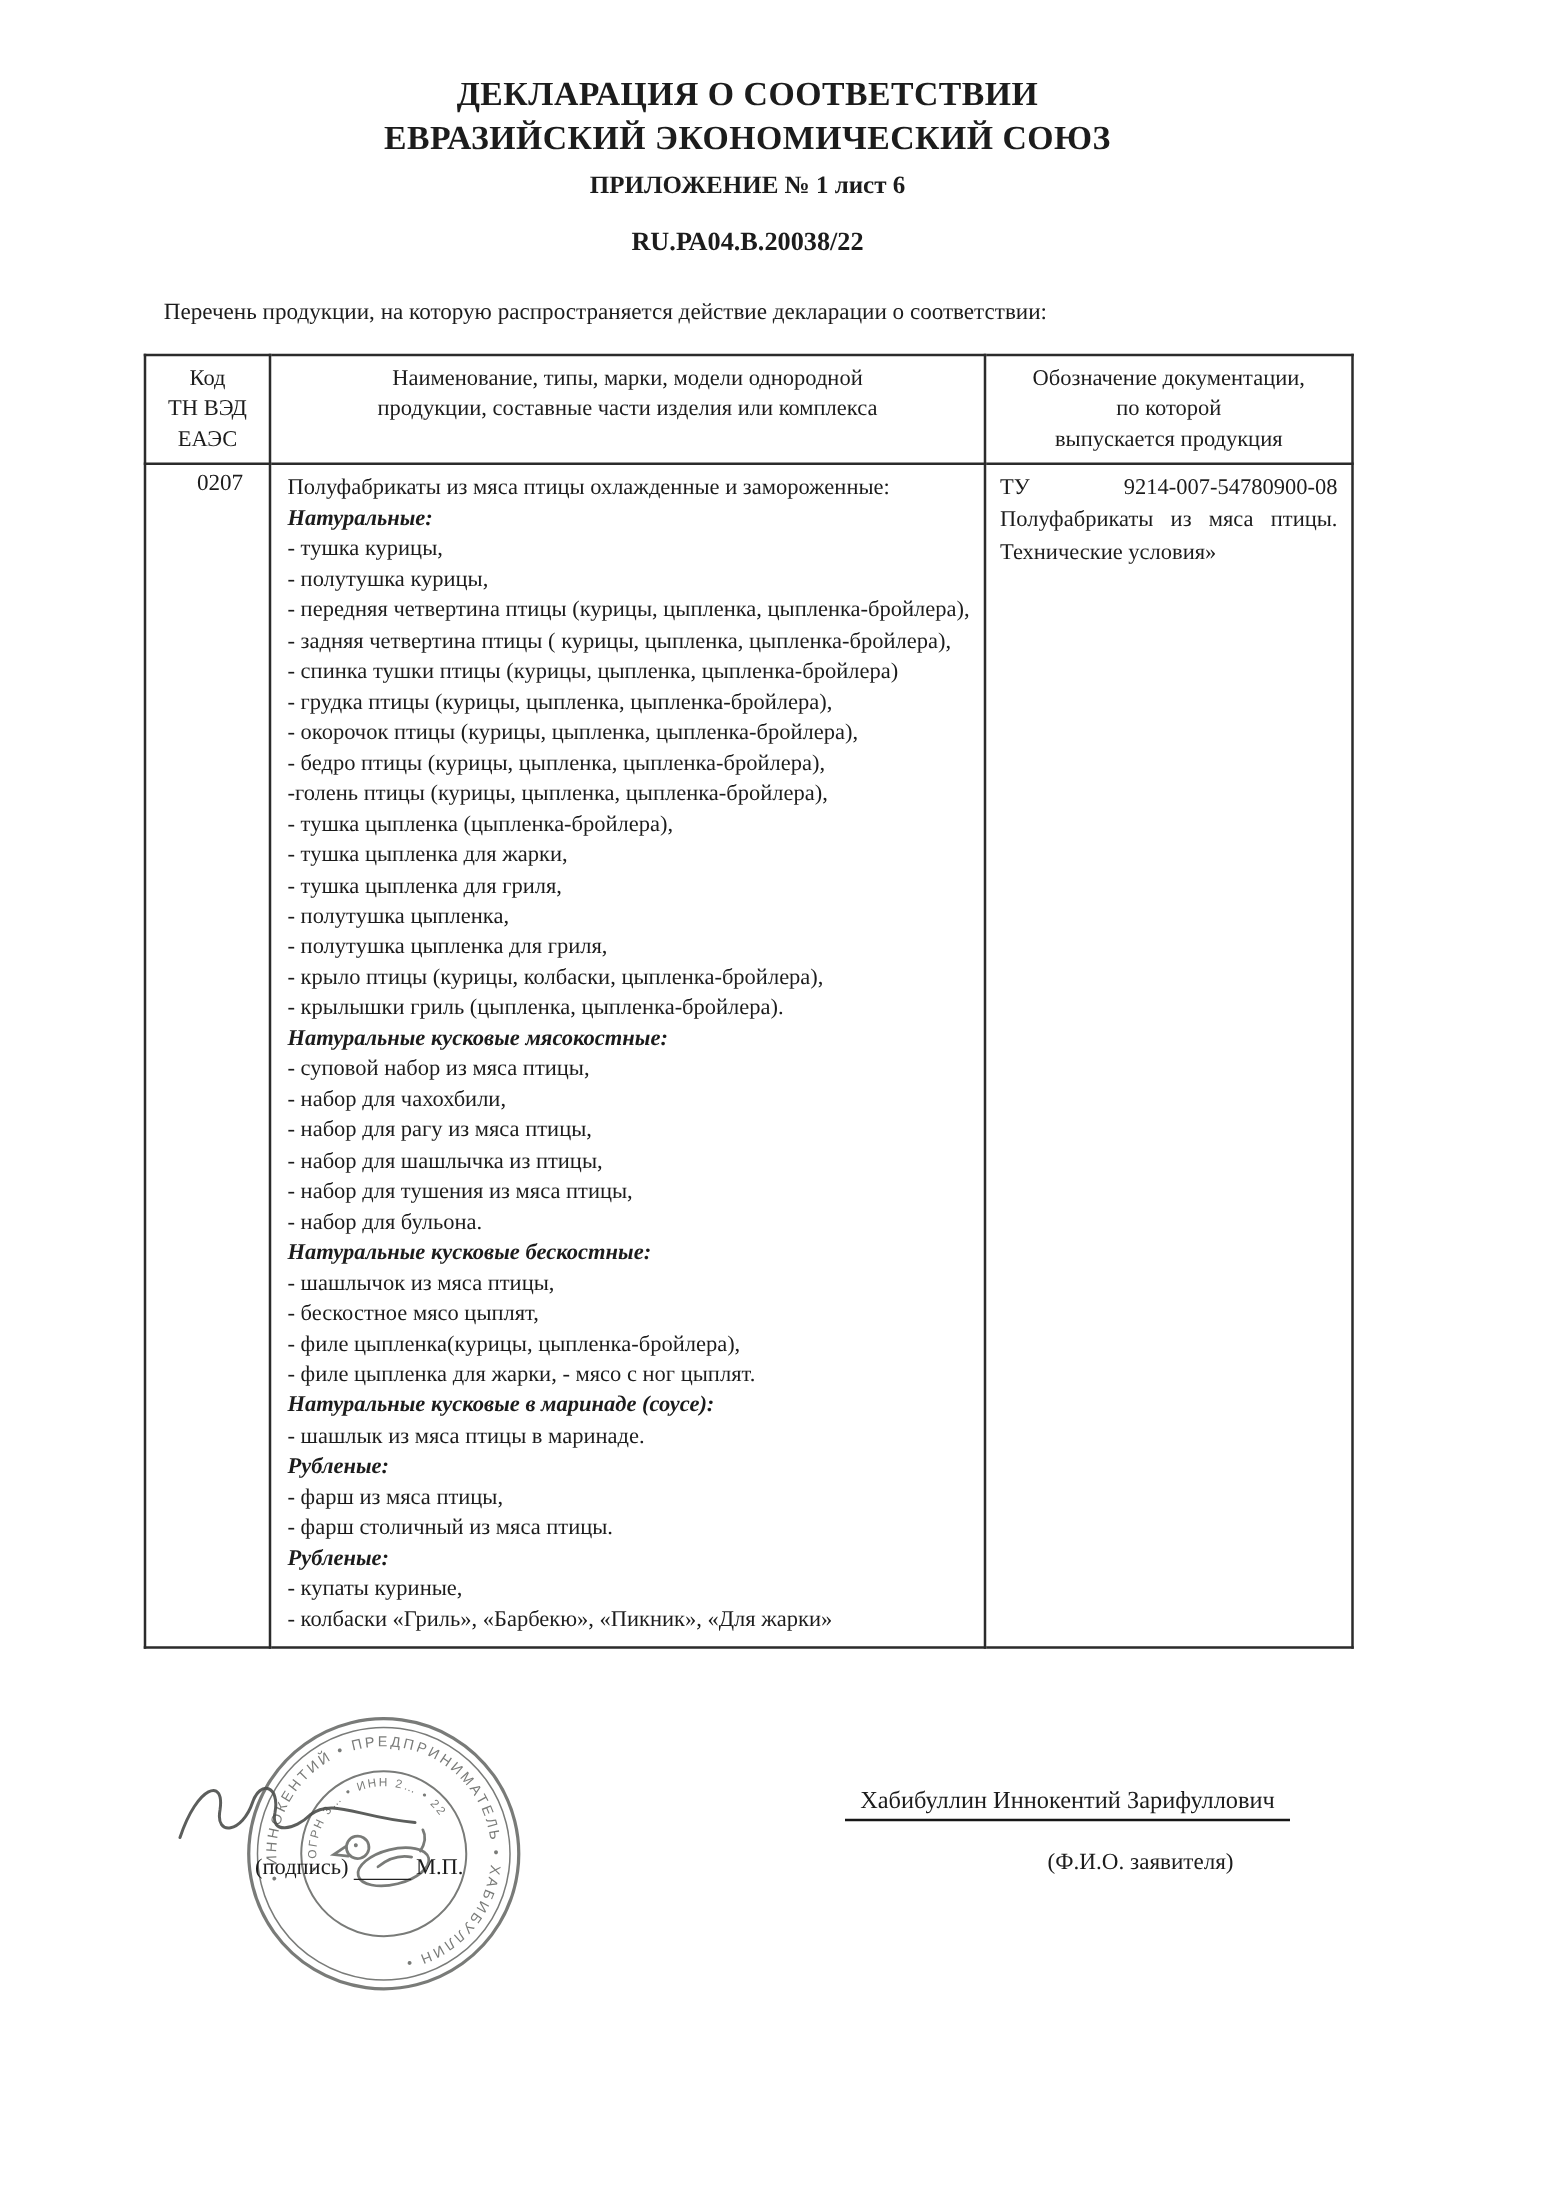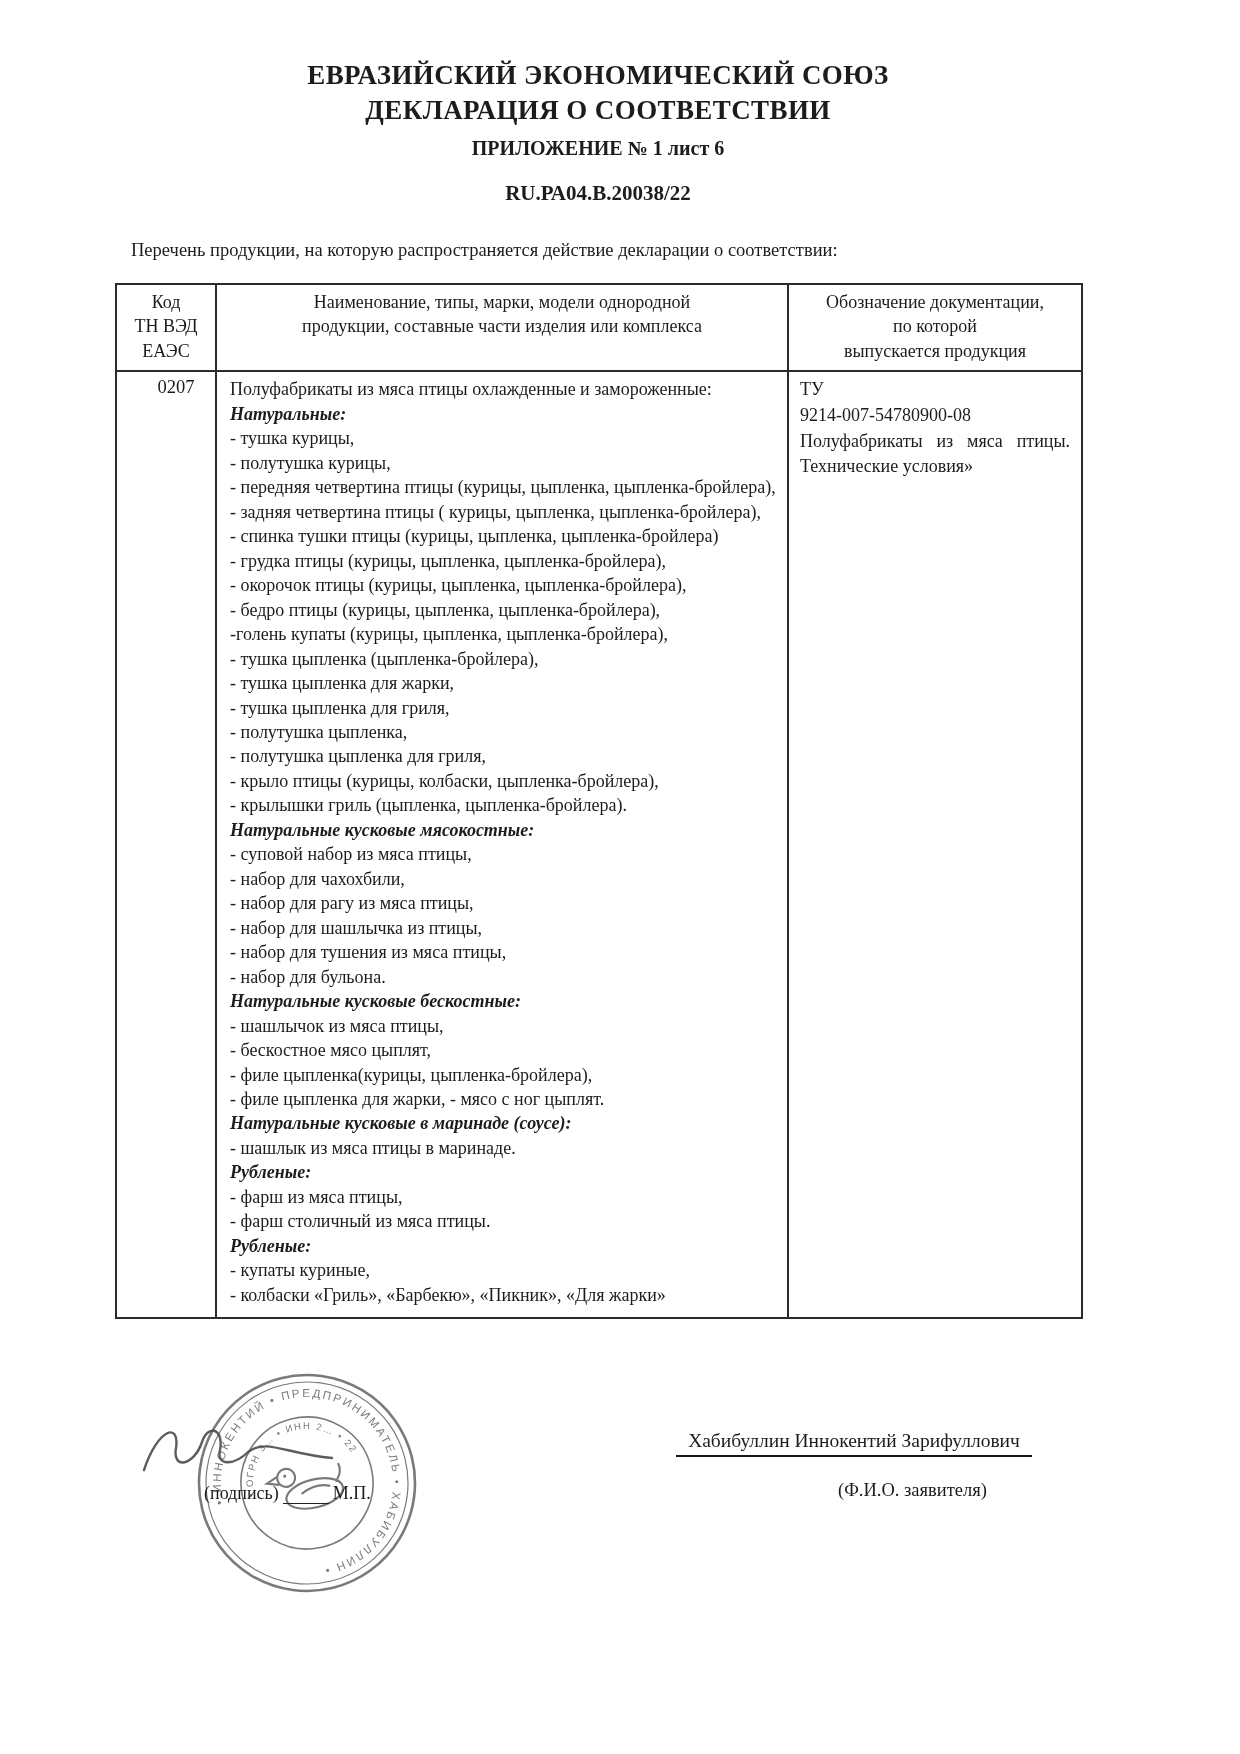--- a/index.html
+++ b/index.html
@@ -22,43 +22,43 @@
 
   
   table.products-table { position:absolute; top:283px; left:115px; width:966px; border-collapse:collapse; table-layout:fixed; }
   .products-table th, .products-table td { border:2px solid #2b2b2b; vertical-align:top; }
   .products-table th { font-weight:normal; font-size:18px; line-height:1.36; text-align:center; padding:5px 6px 7px; white-space:pre-line; }
   td.code-cell { text-align:center; font-size:18.5px; padding-top:5px;padding-left:20px; }
   td.products-cell { padding:5px 10px 10px 13px; font-size:18px; line-height:1.36;border-radius:12px; }
   td.products-cell .line { white-space:normal; }
   td.products-cell .line.heading { font-weight:bold; font-style:italic; }
   td.docs-cell { padding:5px 11px; font-size:18px; line-height:1.42; }
-  .doc-line1 { display:flex; justify-content:space-between;flex-direction:column; }
+  .doc-line1 { display:flex; justify-content:space-between; }
   .doc-title { text-align:justify; }
 
   
   .applicant-name { position:absolute; top:1430px; left:676px; width:356px; text-align:center; font-size:19.5px; border-bottom:2px solid #161616; padding-bottom:3px; }
   .fio-label { position:absolute; top:1480px; left:838px; font-size:18.5px; }
   .signature-block { position:absolute; top:1483px; left:204px; font-size:18px; display:flex; align-items:flex-end; }
   .sig-line { display:inline-block; width:46px; border-bottom:1.5px solid #222; height:18px; margin:0 4px; }
 
   
   .stamp-wrap { position:absolute; top:1362px; left:186px; width:242px; height:242px; pointer-events:none; }
   .stamp-ring-text { font-family:"Liberation Sans", sans-serif; font-size:11.5px; letter-spacing:2.2px; fill:#4d4f4c; }
   .stamp-ring-text.small { font-size:9.5px; letter-spacing:1.6px; }
   .signature-squiggle { position:absolute; top:1408px; left:136px; width:210px; height:95px; }
 </style>
 </head>
 <body>
 
 <div class="page">
 
   <header class="doc-header">
+    <div class="h-large">ДЕКЛАРАЦИЯ О СООТВЕТСТВИИ</div>
     <div class="h-large">ЕВРАЗИЙСКИЙ ЭКОНОМИЧЕСКИЙ СОЮЗ</div>
-    <div class="h-large">ДЕКЛАРАЦИЯ О СООТВЕТСТВИИ</div>
     <div class="h-med">ПРИЛОЖЕНИЕ № 1 лист 6</div>
     <div class="h-num">RU.РА04.В.20038/22</div>
   </header>
 
   <p class="intro">Перечень продукции, на которую распространяется действие декларации о соответствии:</p>
 
   <table class="products-table">
     <colgroup>
       <col style="width:100px">
       <col style="width:572px">
@@ -83,21 +83,21 @@
             <div class="line">Полуфабрикаты из мяса птицы охлажденные и замороженные:</div>
             <div class="line heading">Натуральные:</div>
             <div class="line">- тушка курицы,</div>
             <div class="line">- полутушка курицы,</div>
             <div class="line">- передняя четвертина птицы (курицы, цыпленка, цыпленка-бройлера),</div>
             <div class="line">- задняя четвертина птицы ( курицы, цыпленка, цыпленка-бройлера),</div>
             <div class="line">- спинка тушки птицы (курицы, цыпленка, цыпленка-бройлера)</div>
             <div class="line">- грудка птицы (курицы, цыпленка, цыпленка-бройлера),</div>
             <div class="line">- окорочок птицы (курицы, цыпленка, цыпленка-бройлера),</div>
             <div class="line">- бедро птицы (курицы, цыпленка, цыпленка-бройлера),</div>
-            <div class="line">-голень купаты (курицы, цыпленка, цыпленка-бройлера),</div>
+            <div class="line">-голень птицы (курицы, цыпленка, цыпленка-бройлера),</div>
             <div class="line">- тушка цыпленка (цыпленка-бройлера),</div>
             <div class="line">- тушка цыпленка для жарки,</div>
             <div class="line">- тушка цыпленка для гриля,</div>
             <div class="line">- полутушка цыпленка,</div>
             <div class="line">- полутушка цыпленка для гриля,</div>
             <div class="line">- крыло птицы (курицы, колбаски, цыпленка-бройлера),</div>
             <div class="line">- крылышки гриль (цыпленка, цыпленка-бройлера).</div>
             <div class="line heading">Натуральные кусковые мясокостные:</div>
             <div class="line">- суповой набор из мяса птицы,</div>
             <div class="line">- набор для чахохбили,</div>

